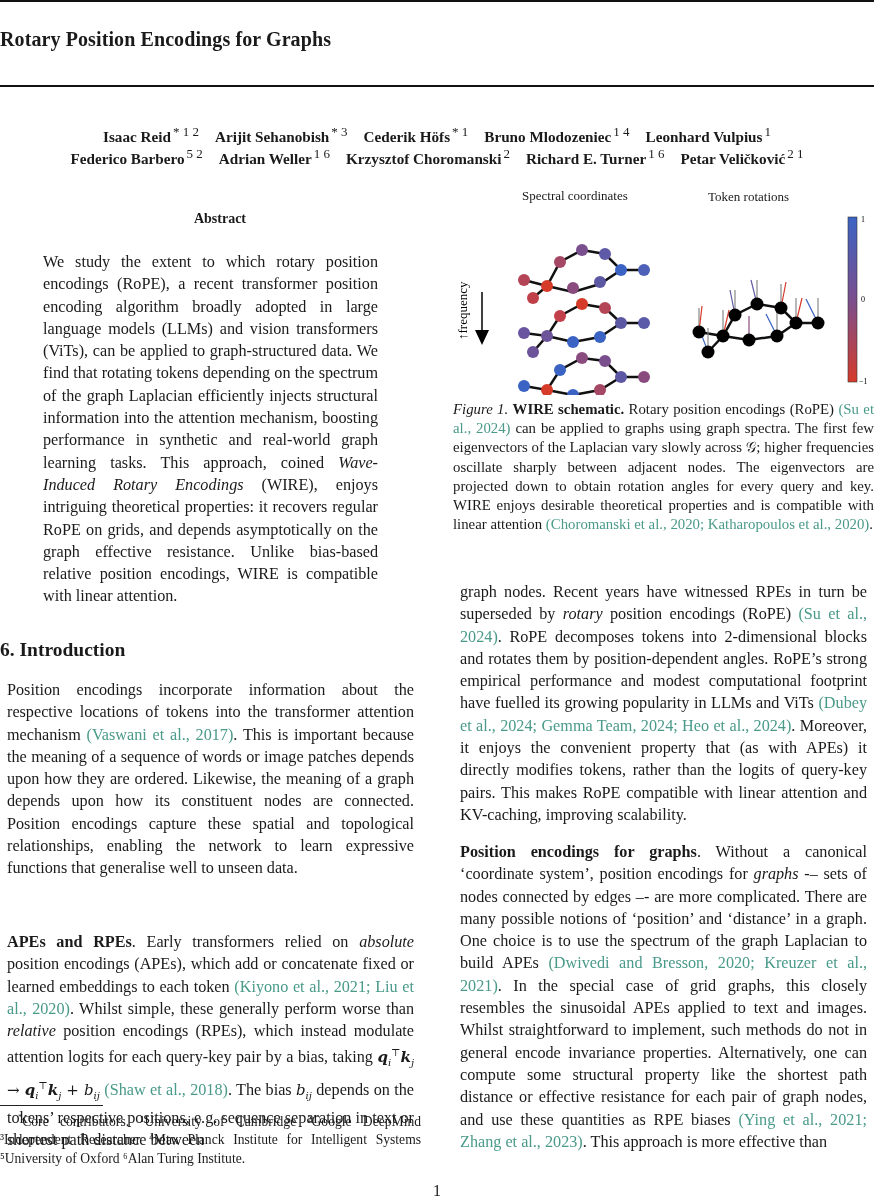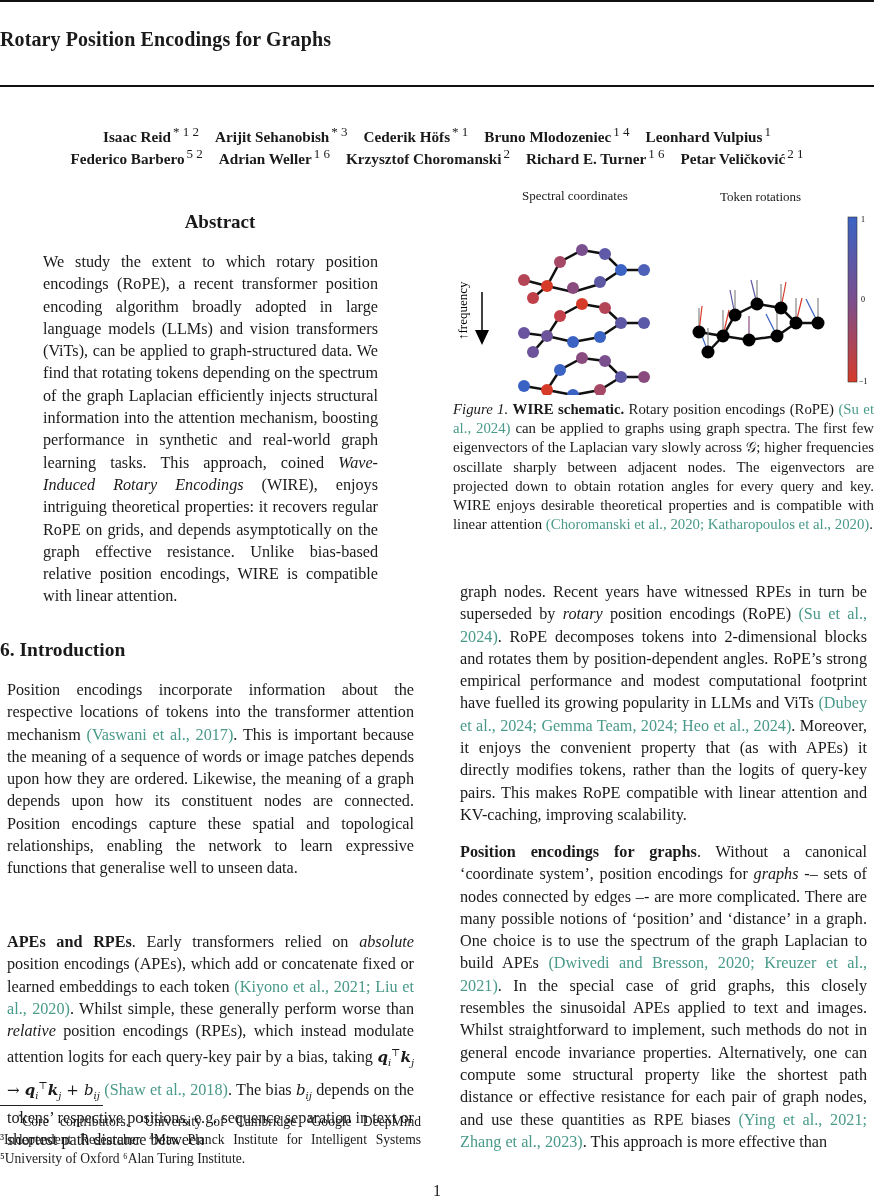--- a/index.html
+++ b/index.html
@@ -6,21 +6,21 @@
   body { width:874px; height:1200px; position:relative; overflow:hidden;
          font-family:"Liberation Serif","DejaVu Serif",serif; color:#1a1a1a; }
   .rule { position:absolute; left:0; width:874px; background:#111; }
   #title { position:absolute; top:28px; left:0; width:784px; text-align:left;
            font-weight:bold; font-size:20px; letter-spacing:0.1px; }
   .authors { position:absolute; left:0; width:874px; text-align:center; font-weight:bold; font-size:15.2px; }
   .author { margin:0 8px; white-space:nowrap; }
   .author sup { font-weight:normal; font-size:13px; margin-left:2px; }
   .col { position:absolute; text-align:justify; font-size:16.2px; line-height:22.3px; }
   .col p { margin:7px; }
-  .abs-head { position:absolute; left:0; width:440px; top:211px; text-align:center; font-weight:bold; font-size:19px; }
+  .abs-head { position:absolute; left:0; width:440px; top:211px; text-align:center; font-weight:bold; font-size:14px; }
   .cite { color:#4a9a8a; }
   .sec-head { position:absolute; left:0; top:639px; font-weight:bold; font-size:19.5px; }
   .caption { position:absolute; left:453px; top:400px; width:421px; font-size:14.8px; line-height:19.2px; text-align:justify; }
   .fig-label { position:absolute; font-size:13px; }
   .fnrule { position:absolute; left:0; top:1105px; width:103px; height:1px; background:#222; }
   .footnote { position:absolute; left:0; top:1108px; width:421px; font-size:13.6px; line-height:18.6px; text-align:justify; text-indent:18px; }
   .footnote sup { font-size:8.5px; }
   #page-num { position:absolute; top:1182px; left:0; width:874px; text-align:center; font-size:16px; }
   .math { font-family:"DejaVu Serif",serif; font-style:italic; font-size:15px; }
   .math b { font-style:italic; }
@@ -46,21 +46,21 @@
   <p><span>Position encodings incorporate information about the respective locations of tokens into the transformer attention mechanism </span><a class="cite">(Vaswani et al., 2017)</a><span>. This is important because the meaning of a sequence of words or image patches depends upon how they are ordered. Likewise, the meaning of a graph depends upon how its constituent nodes are connected. Position encodings capture these spatial and topological relationships, enabling the network to learn expressive functions that generalise well to unseen data.</span></p>
 </div>
 <div class="col" style="left:0;top:924px;width:421px;">
   <p><b>APEs and RPEs</b><span>. Early transformers relied on </span><i>absolute</i><span> position encodings (APEs), which add or concatenate fixed or learned embeddings to each token </span><a class="cite">(Kiyono et al., 2021; Liu et al., 2020)</a><span>. Whilst simple, these generally perform worse than </span><i>relative</i><span> position encodings (RPEs), which instead modulate attention logits for each query-key pair by a bias, taking </span><span class="math"><b>q</b><sub>i</sub><sup>⊤</sup><b>k</b><sub>j</sub> → <b>q</b><sub>i</sub><sup>⊤</sup><b>k</b><sub>j</sub> + b<sub>ij</sub></span> <a class="cite">(Shaw et al., 2018)</a><span>. The bias </span><span class="math">b<sub>ij</sub></span><span> depends on the tokens’ respective positions, e.g. sequence separation in text or shortest path distance between</span></p>
 </div>
 
 <div class="fnrule"></div>
 <div class="footnote"><sup>*</sup><span>Core contributors. ¹University of Cambridge ²Google DeepMind ³Independent Researcher ⁴Max Planck Institute for Intelligent Systems ⁵University of Oxford ⁶Alan Turing Institute.</span></div>
 
 <div class="fig-label" style="left:522px;top:188px;">Spectral coordinates</div>
-<div class="fig-label" style="left:708px;top:189px;margin-left:12px;">Token rotations</div>
+<div class="fig-label" style="left:708px;top:189px;">Token rotations</div>
 
 <svg style="position:absolute;left:440px;top:200px;" width="434" height="195" viewBox="0 0 434 195">
 
   <g>
     <line x1="42" y1="92" x2="42" y2="140" stroke="#000" stroke-width="1.5"></line>
     <polygon points="35,130 49,130 42,145" fill="#000"></polygon>
     <text x="27" y="140" font-size="13" font-family="Liberation Serif, serif" transform="rotate(-90 27 140)">↑frequency</text>
   </g>
 
   <g stroke="#111" stroke-width="2.5" fill="none">

